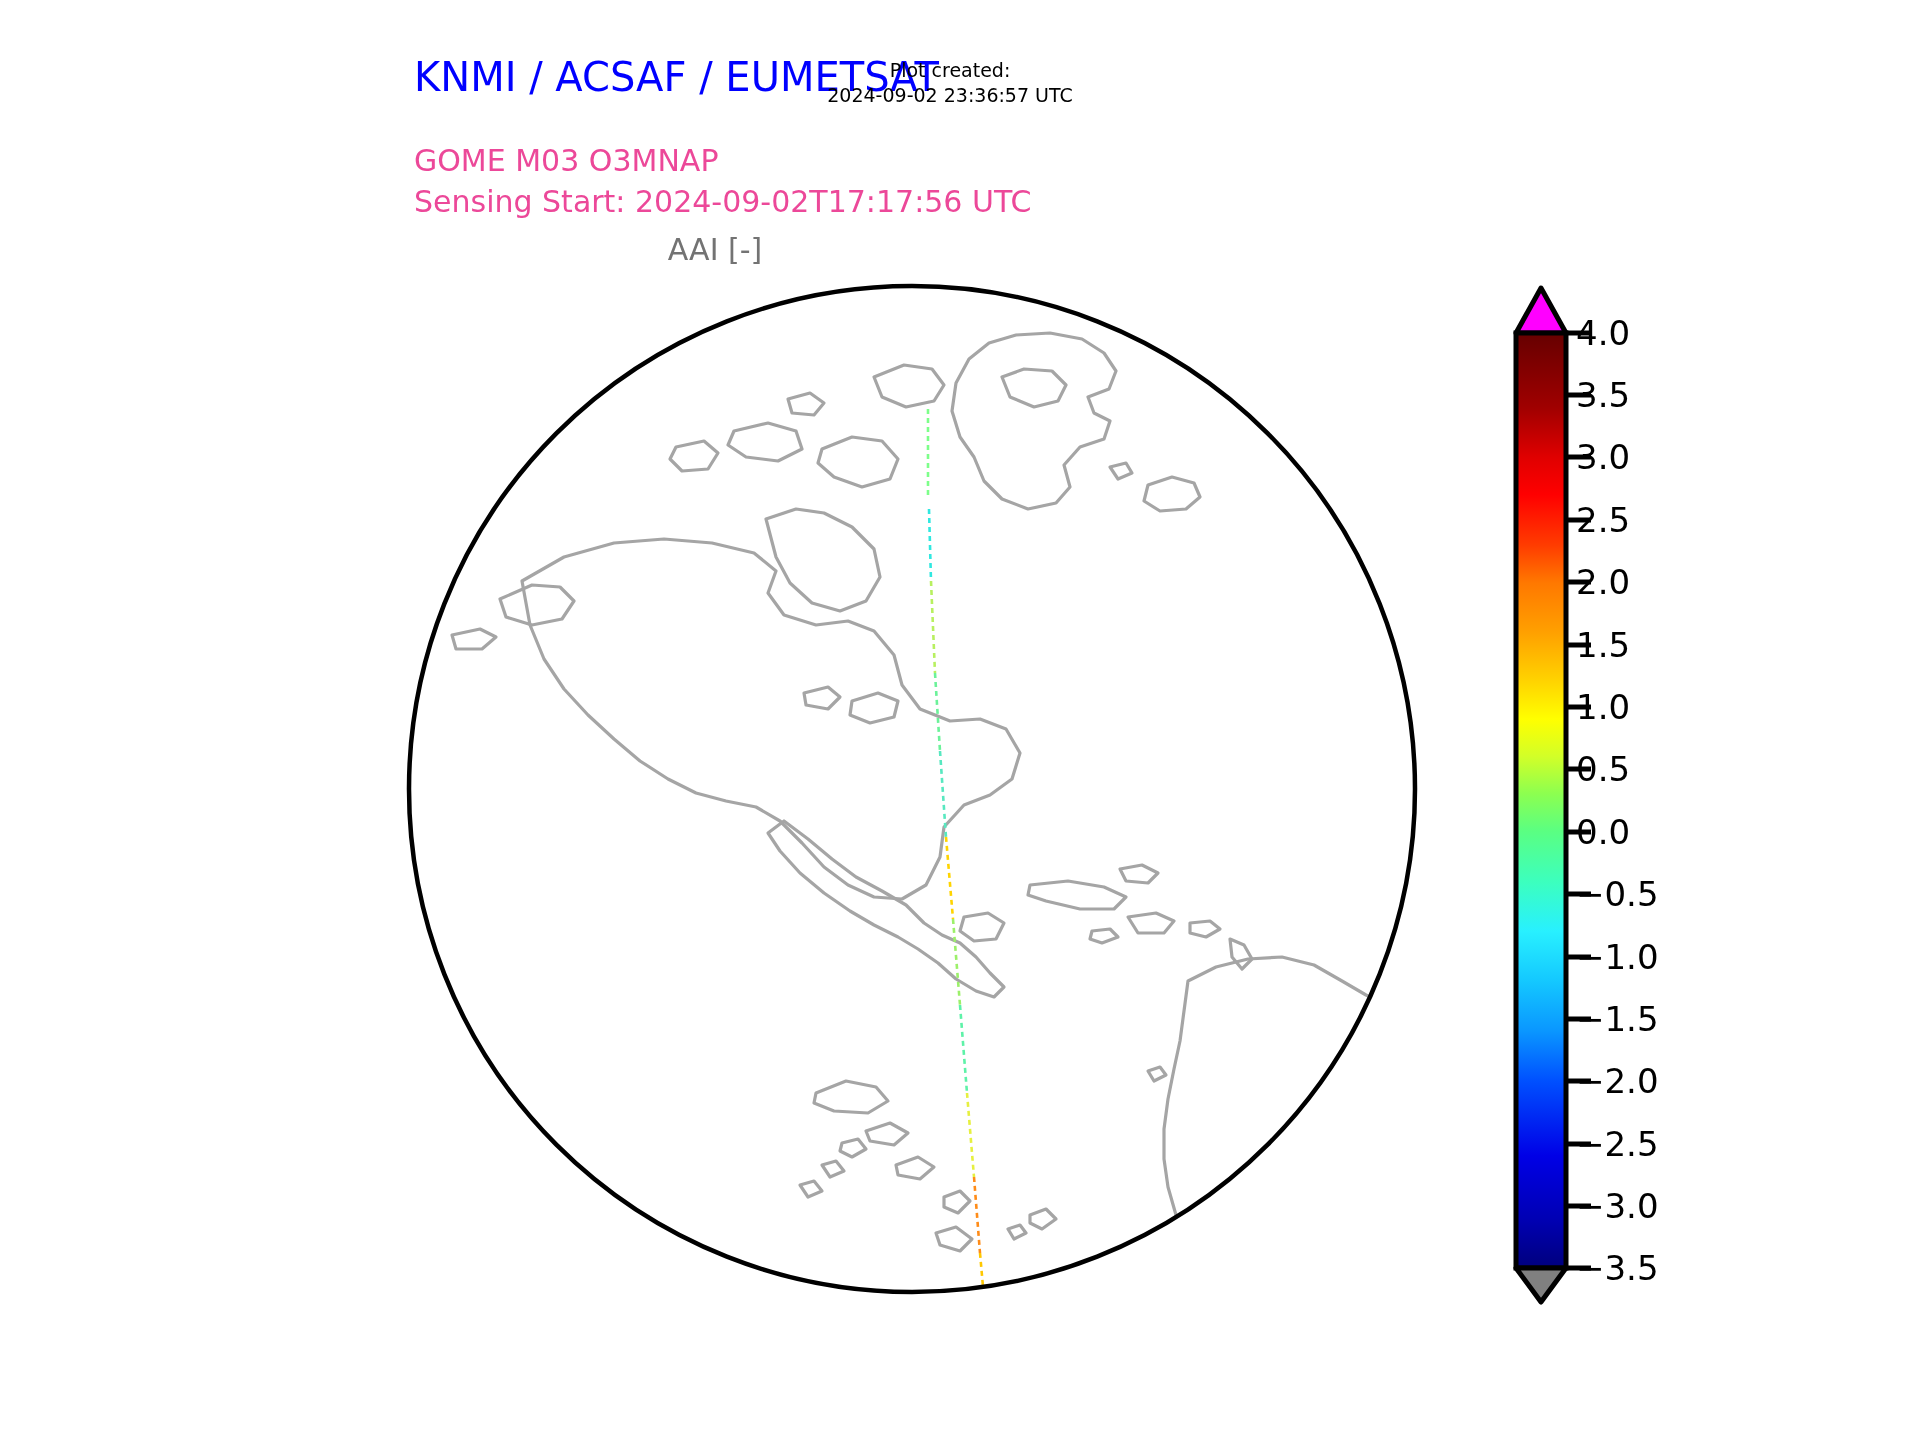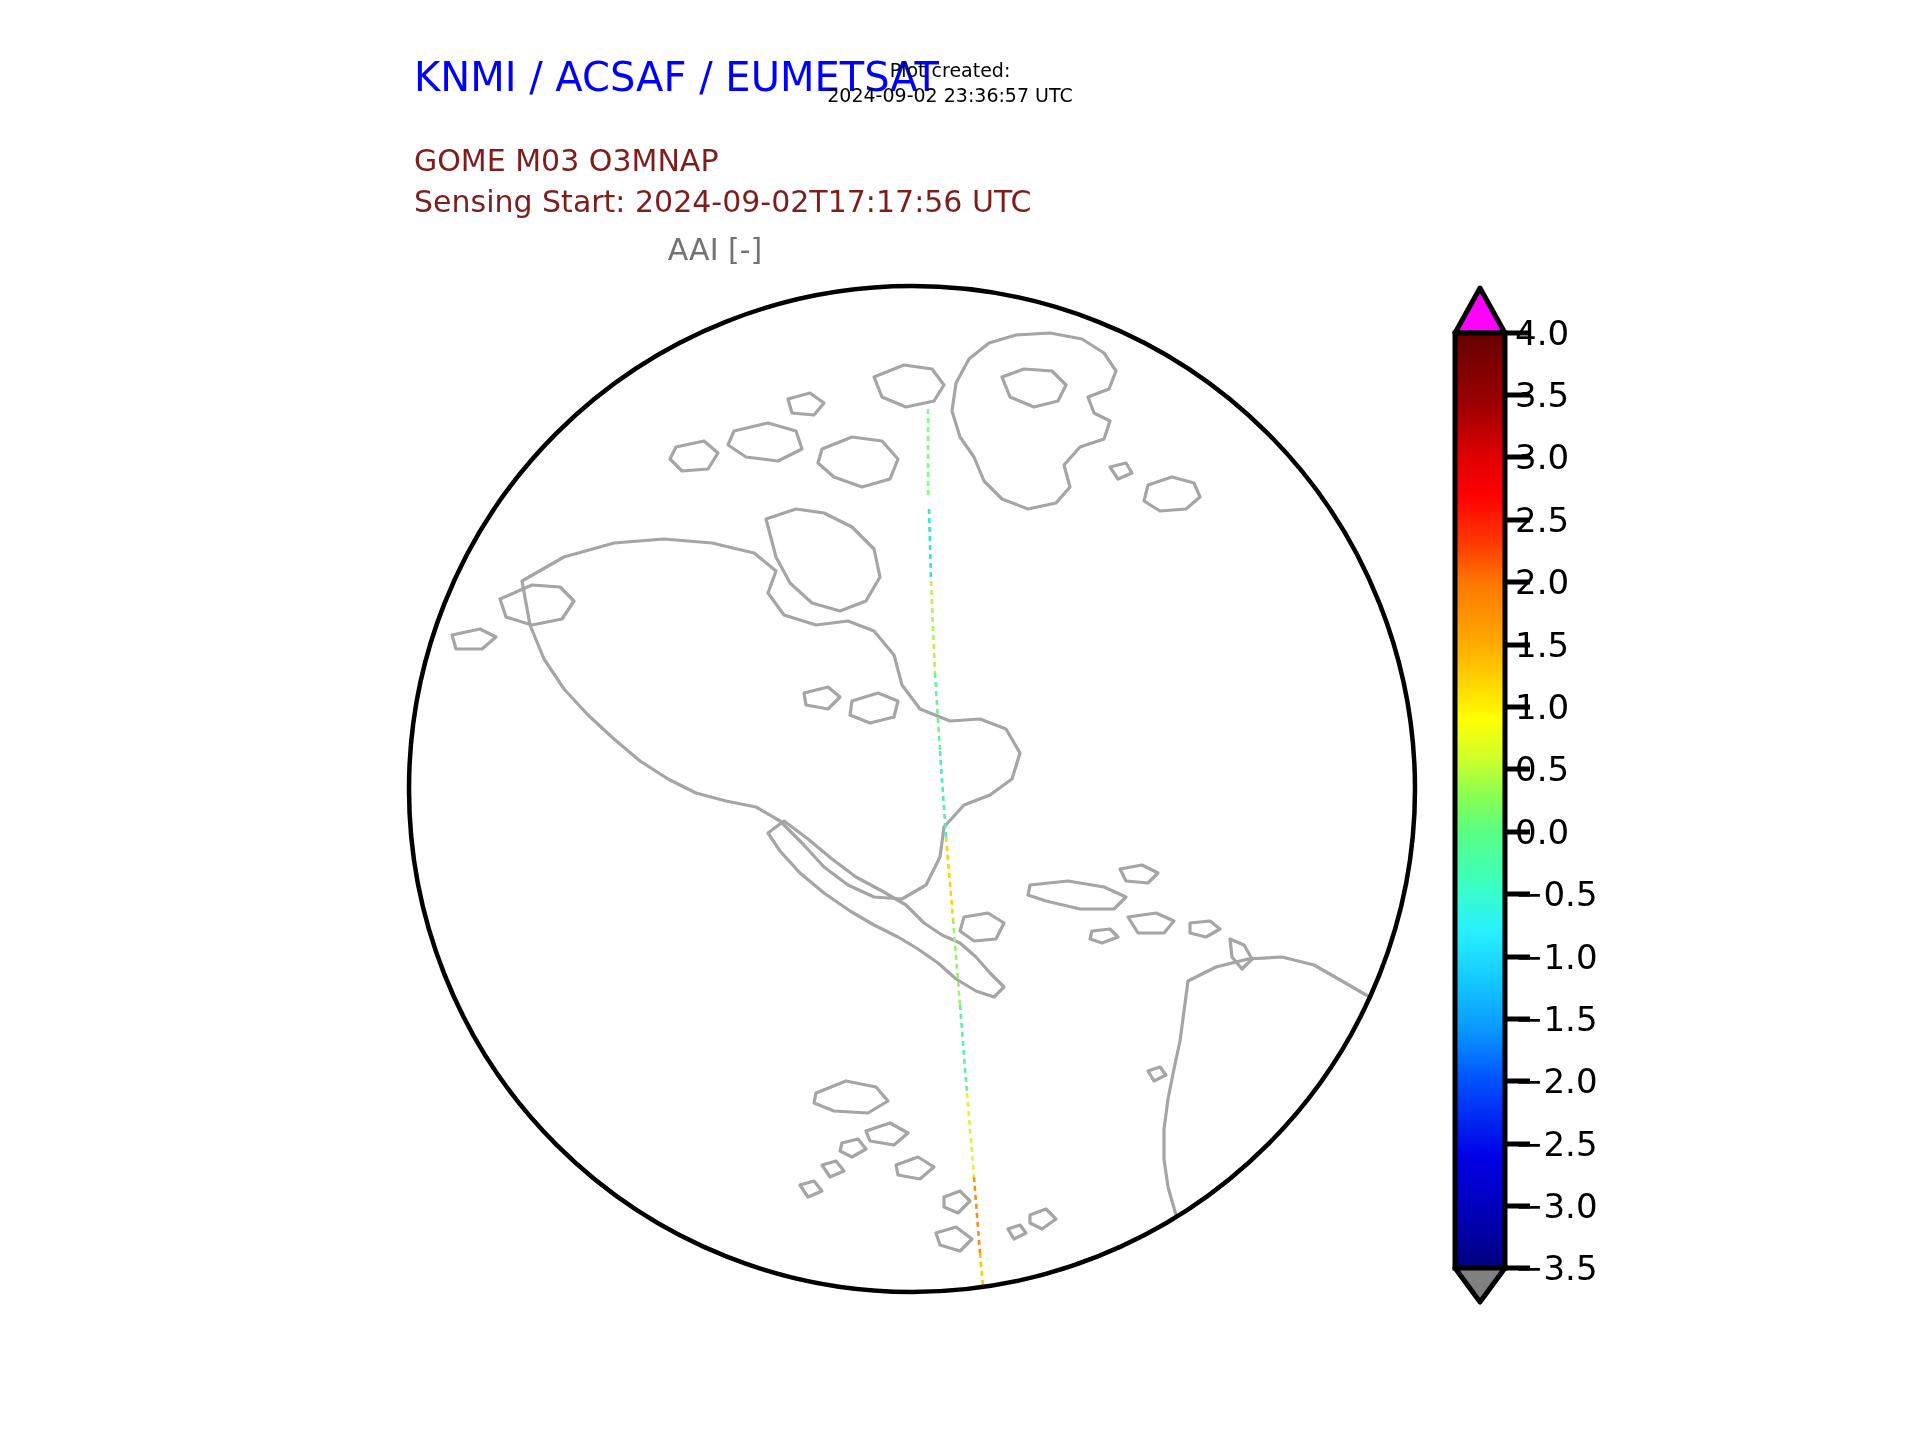--- a/index.html
+++ b/index.html
@@ -45,21 +45,21 @@
     line-height: 25px;
     white-space: nowrap;
   }
   .plot-created div { white-space: nowrap; }
 
   .title-block {
     position: absolute;
     left: 414px;
     top: 140px;
     font-size: 30px;
-    color: #7f1d1d;
+    color: #ec4899;
     line-height: 41px;
     white-space: nowrap;
   }
 
   .plot-var-title {
     position: absolute;
     left: 0;
     top: 232px;
     width: 1430px;
     text-align: center;
@@ -86,21 +86,21 @@
     left: 404px;
     top: 281px;
     width: 1016px;
     height: 1016px;
   }
   #globe-svg { display: block; }
 
   
   #cbar-wrap {
     position: absolute;
-    left: 1425px;
+    left: 1486px;
     top: 280px;
     width: 300px;
     height: 1030px;
   }
   .cb-label {
     position: absolute;
     left: 90px;
     font-size: 34px;
     color: #000000;
     white-space: nowrap;

